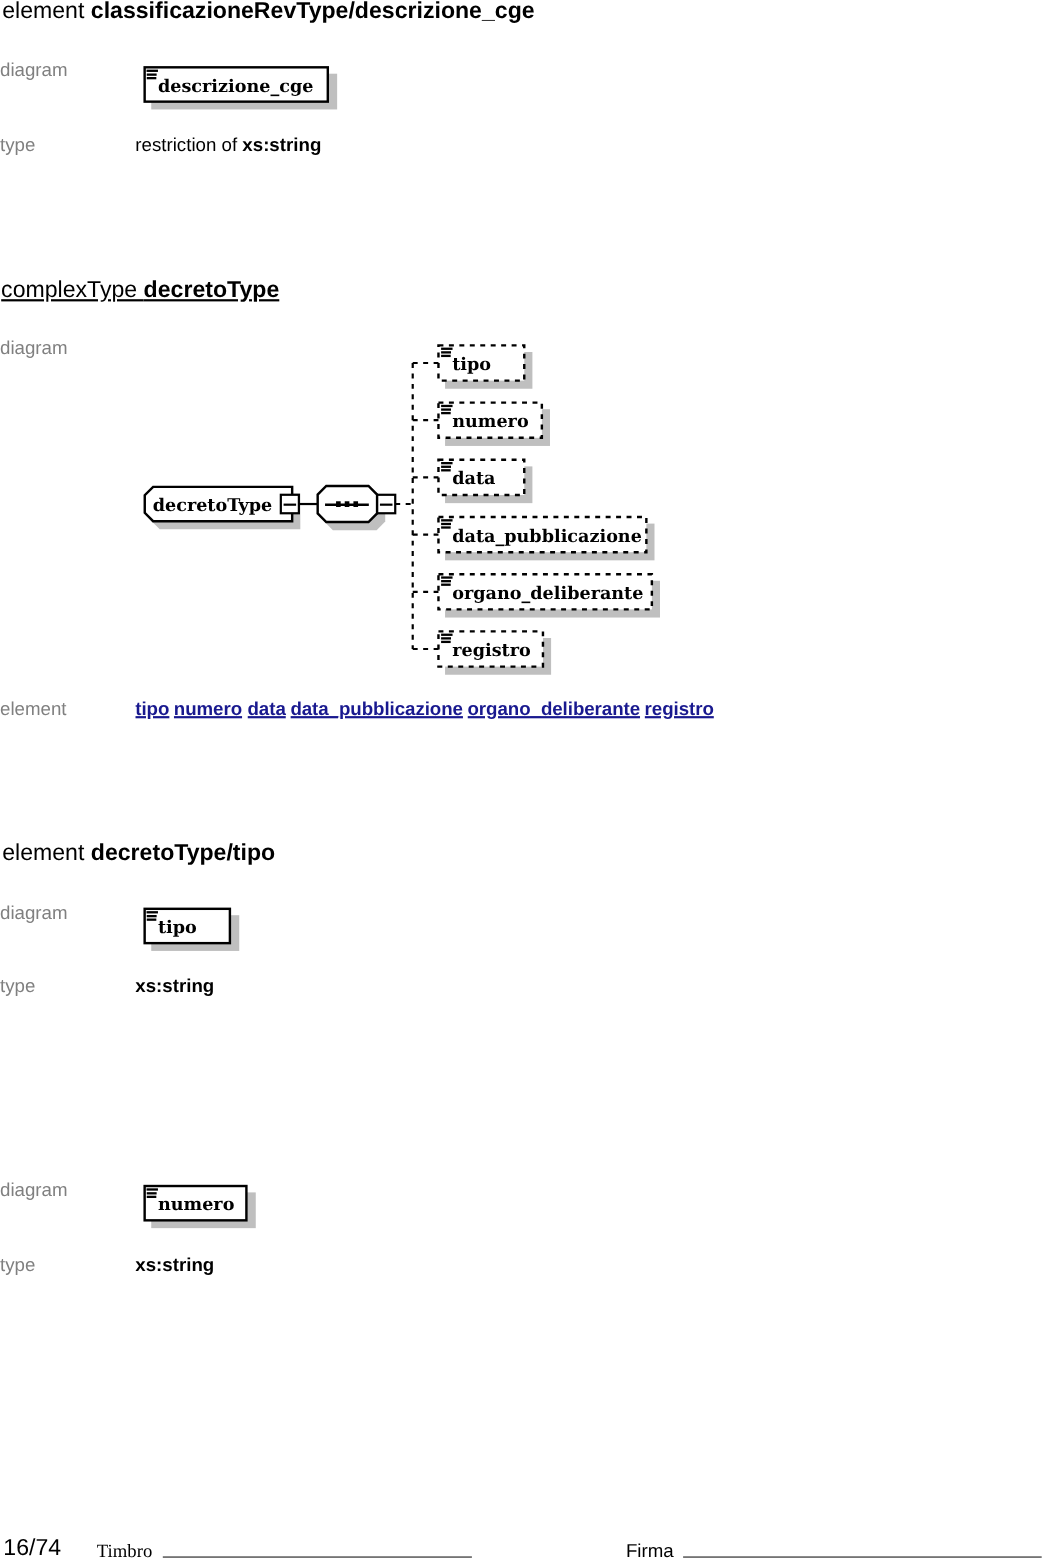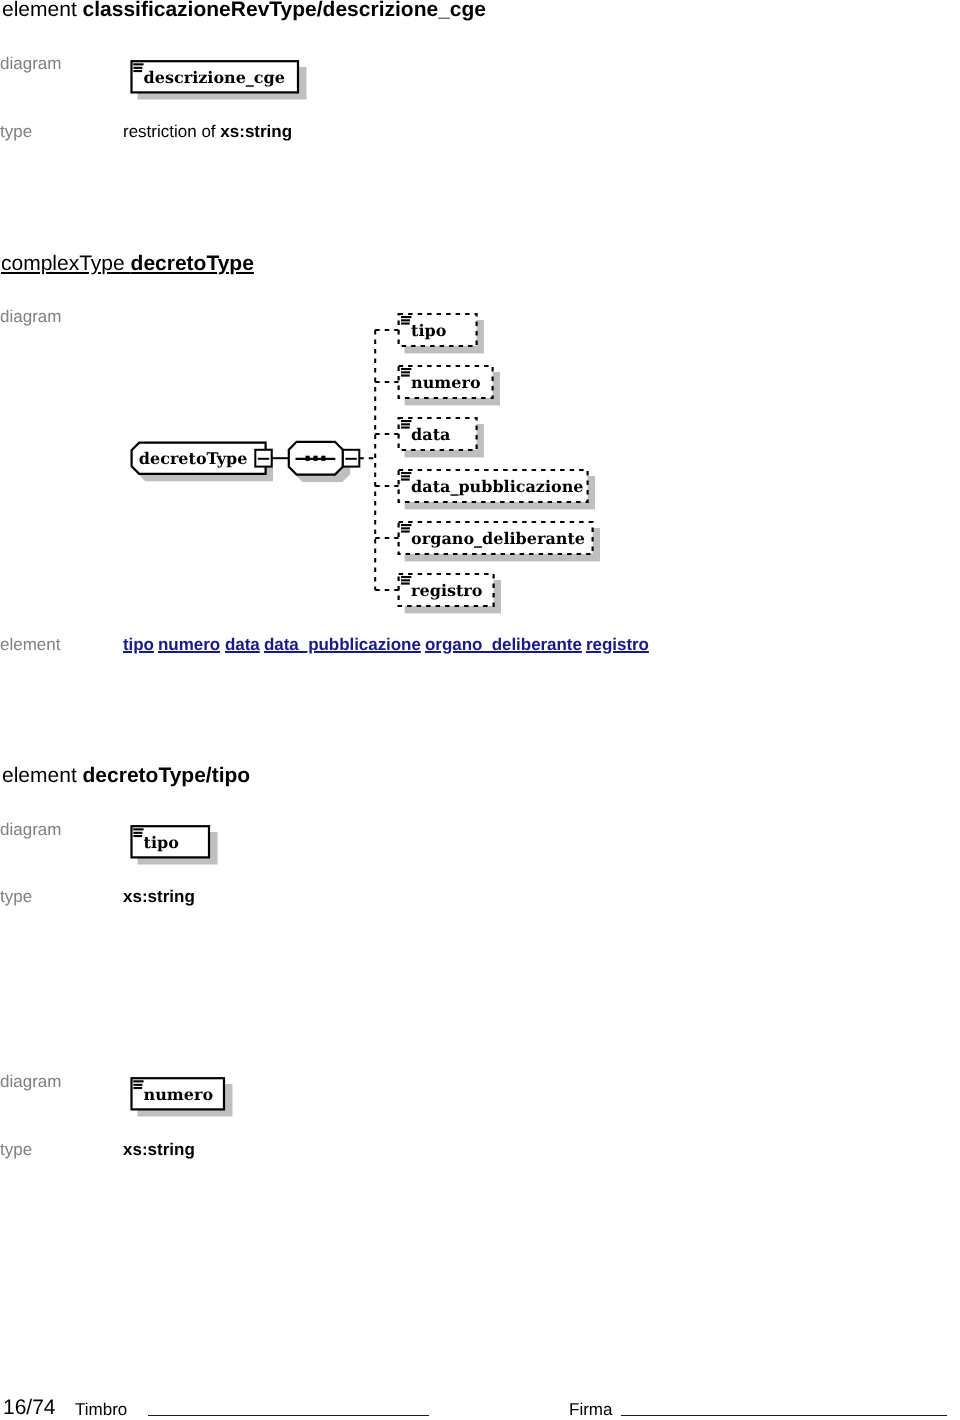--- a/index.html
+++ b/index.html
@@ -188,18 +188,18 @@
       <text class="dlabel" x="18.6" y="28.2">numero</text>
     </svg>
   </div>
 
   <div class="row-label" style="left:0;width:109px;top:1141px;">type</div>
   <div class="row-value" style="left:123px;top:1141px;">
     <span></span><span class="b">xs:string</span>
   </div>
 
   <div class="footer-num" style="left:3px;top:1397px;">16/74</div>
-  <div class="footer-lbl" style="left:75px;top:1401px;">Timbro</div>
+  <div class="footer-lbl" style="left:88px;top:1401px;font-family:Liberation Serif, serif;">Timbro</div>
   <div class="footer-line" style="left:148px;top:1415px;width:281px;"></div>
   <div class="footer-lbl" style="left:569px;top:1401px;">Firma</div>
   <div class="footer-line" style="left:621px;top:1415px;width:326px;"></div>
 
 </div>
 
 </body></html>

